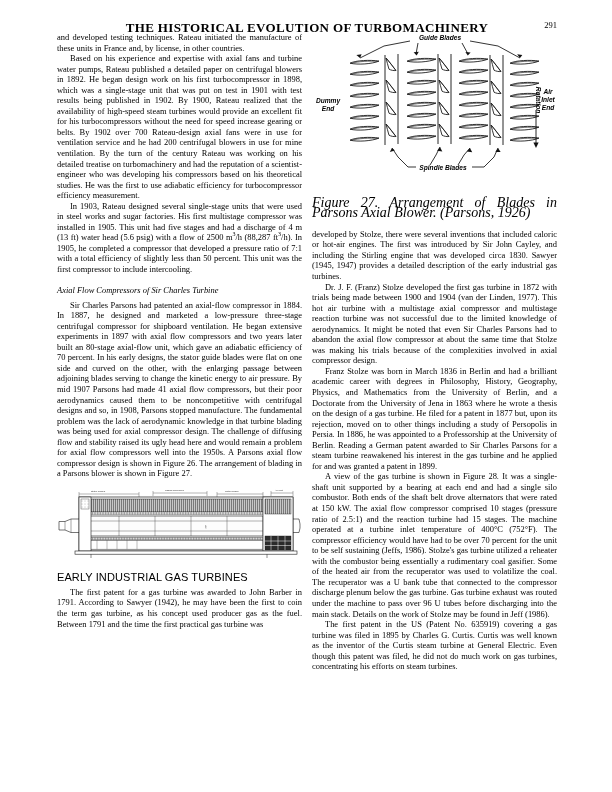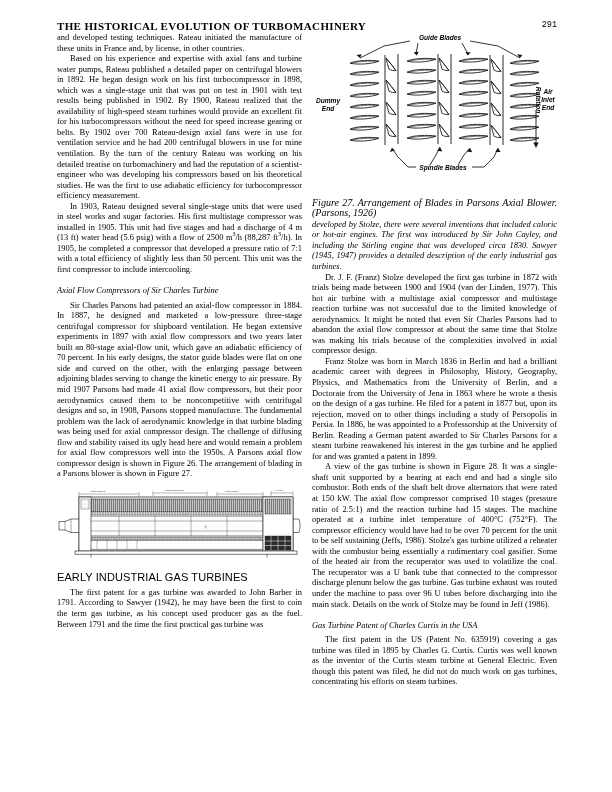--- a/index.html
+++ b/index.html
@@ -27,31 +27,32 @@
     left: 57px;
     top: 20px;
     width: 500px;
     height: 14px;
   }
   .running-head .rh-title {
     position: absolute;
     left: 0;
     top: 0;
     width: 100%;
-    font-size: 11px;
+    text-align: center;
+    font-size: 13px;
     font-weight: bold;
     letter-spacing: 0.35px;
     font-family: "Liberation Serif", "DejaVu Serif", serif;
   }
   .running-head .rh-page {
     position: absolute;
     right: 0;
     top: 0;
     font-size: 8.5px;
-    font-family: Liberation Mono, monospace;
+    font-family: Liberation Serif, serif;
   }
   
   .col {
     position: absolute;
     top: 32px;
     width: 245px;
   }
   .col-left  { left: 57px; }
   .col-right { left: 312px; }
 
@@ -77,21 +78,21 @@
   h2.section {
     margin: 11px 0 4px 0;
     font-size: 11px;
     line-height: 12px;
     font-weight: normal;
     letter-spacing: 0.1px;
     font-family: Liberation Sans, sans-serif;
   }
   p.caption {
     margin: 6px 0 0 0;
-    font-size: 10px;
+    font-size: 14px;
     line-height: 10.4px;
     font-style: italic;
     text-align: justify;
     font-family: "Liberation Serif", "DejaVu Serif", serif;
   }
   sup, sub { font-size: 6px; line-height: 0; }
 
   
   .fig26 {
     margin: 9px 0 0 0;
@@ -392,28 +393,27 @@
         <path d="M224 116 L221.4 110.5 L226.6 110.5 Z" fill="#111"></path>
 
         <text class="lbl" x="236" y="62" text-anchor="middle">Air</text>
         <text class="lbl" x="236" y="70" text-anchor="middle">Inlet</text>
         <text class="lbl" x="236" y="78" text-anchor="middle">End</text>
       </svg>
     </div>
 
     <p class="caption">Figure 27. Arrangement of Blades in Parsons Axial Blower. (Parsons, 1926)</p>
 
-    <p class="body noindent" style="font-style:italic;">developed by Stolze, there were several inventions that included caloric or hot-air engines. The first was introduced by Sir John Cayley, and including the Stirling engine that was developed circa 1830. Sawyer (1945, 1947) provides a detailed description of the early industrial gas turbines.</p>
+    <p class="body noindent" style="margin-top:10px;">developed by Stolze, there were several inventions that included caloric or hot-air engines. The first was introduced by Sir John Cayley, and including the Stirling engine that was developed circa 1830. Sawyer (1945, 1947) provides a detailed description of the early industrial gas turbines.</p>
 
 
     <p class="body indent">Dr. J. F. (Franz) Stolze developed the first gas turbine in 1872 with trials being made between 1900 and 1904 (van der Linden, 1977). This hot air turbine with a multistage axial compressor and multistage reaction turbine was not successful due to the limited knowledge of aerodynamics. It might be noted that even Sir Charles Parsons had to abandon the axial flow compressor at about the same time that Stolze was making his trials because of the complexities involved in axial compressor design.</p>
 
     <p class="body indent">Franz Stolze was born in March 1836 in Berlin and had a brilliant academic career with degrees in Philosophy, History, Geography, Physics, and Mathematics from the University of Berlin, and a Doctorate from the University of Jena in 1863 where he wrote a thesis on the design of a gas turbine. He filed for a patent in 1877 but, upon its rejection, moved on to other things including a study of Persopolis in Persia. In 1886, he was appointed to a Professorship at the University of Berlin. Reading a German patent awarded to Sir Charles Parsons for a steam turbine reawakened his interest in the gas turbine and he applied for and was granted a patent in 1899.</p>
 
     <p class="body indent">A view of the gas turbine is shown in Figure 28. It was a single-shaft unit supported by a bearing at each end and had a single silo combustor. Both ends of the shaft belt drove alternators that were rated at 150 kW. The axial flow compressor comprised 10 stages (pressure ratio of 2.5:1) and the reaction turbine had 15 stages. The machine operated at a turbine inlet temperature of 400°C (752°F). The compressor efficiency would have had to be over 70 percent for the unit to be self sustaining (Jeffs, 1986). Stolze's gas turbine utilized a reheater with the combustor being essentially a rudimentary coal gasifier. Some of the heated air from the recuperator was used to volatilize the coal. The recuperator was a U bank tube that connected to the compressor discharge plenum below the gas turbine. Gas turbine exhaust was routed under the machine to pass over 96 U tubes before discharging into the main stack. Details on the work of Stolze may be found in Jeff (1986).</p>
 
-    <h3 class="subhead">Gas Turbine Patent of Charles Curtis in the USA</h3>
 
     <p class="body indent">The first patent in the US (Patent No. 635919) covering a gas turbine was filed in 1895 by Charles G. Curtis. Curtis was well known as the inventor of the Curtis steam turbine at General Electric. Even though this patent was filed, he did not do much work on gas turbines, concentrating his efforts on steam turbines.</p>
 
   </div>
 
 </div>
 
 </body></html>

